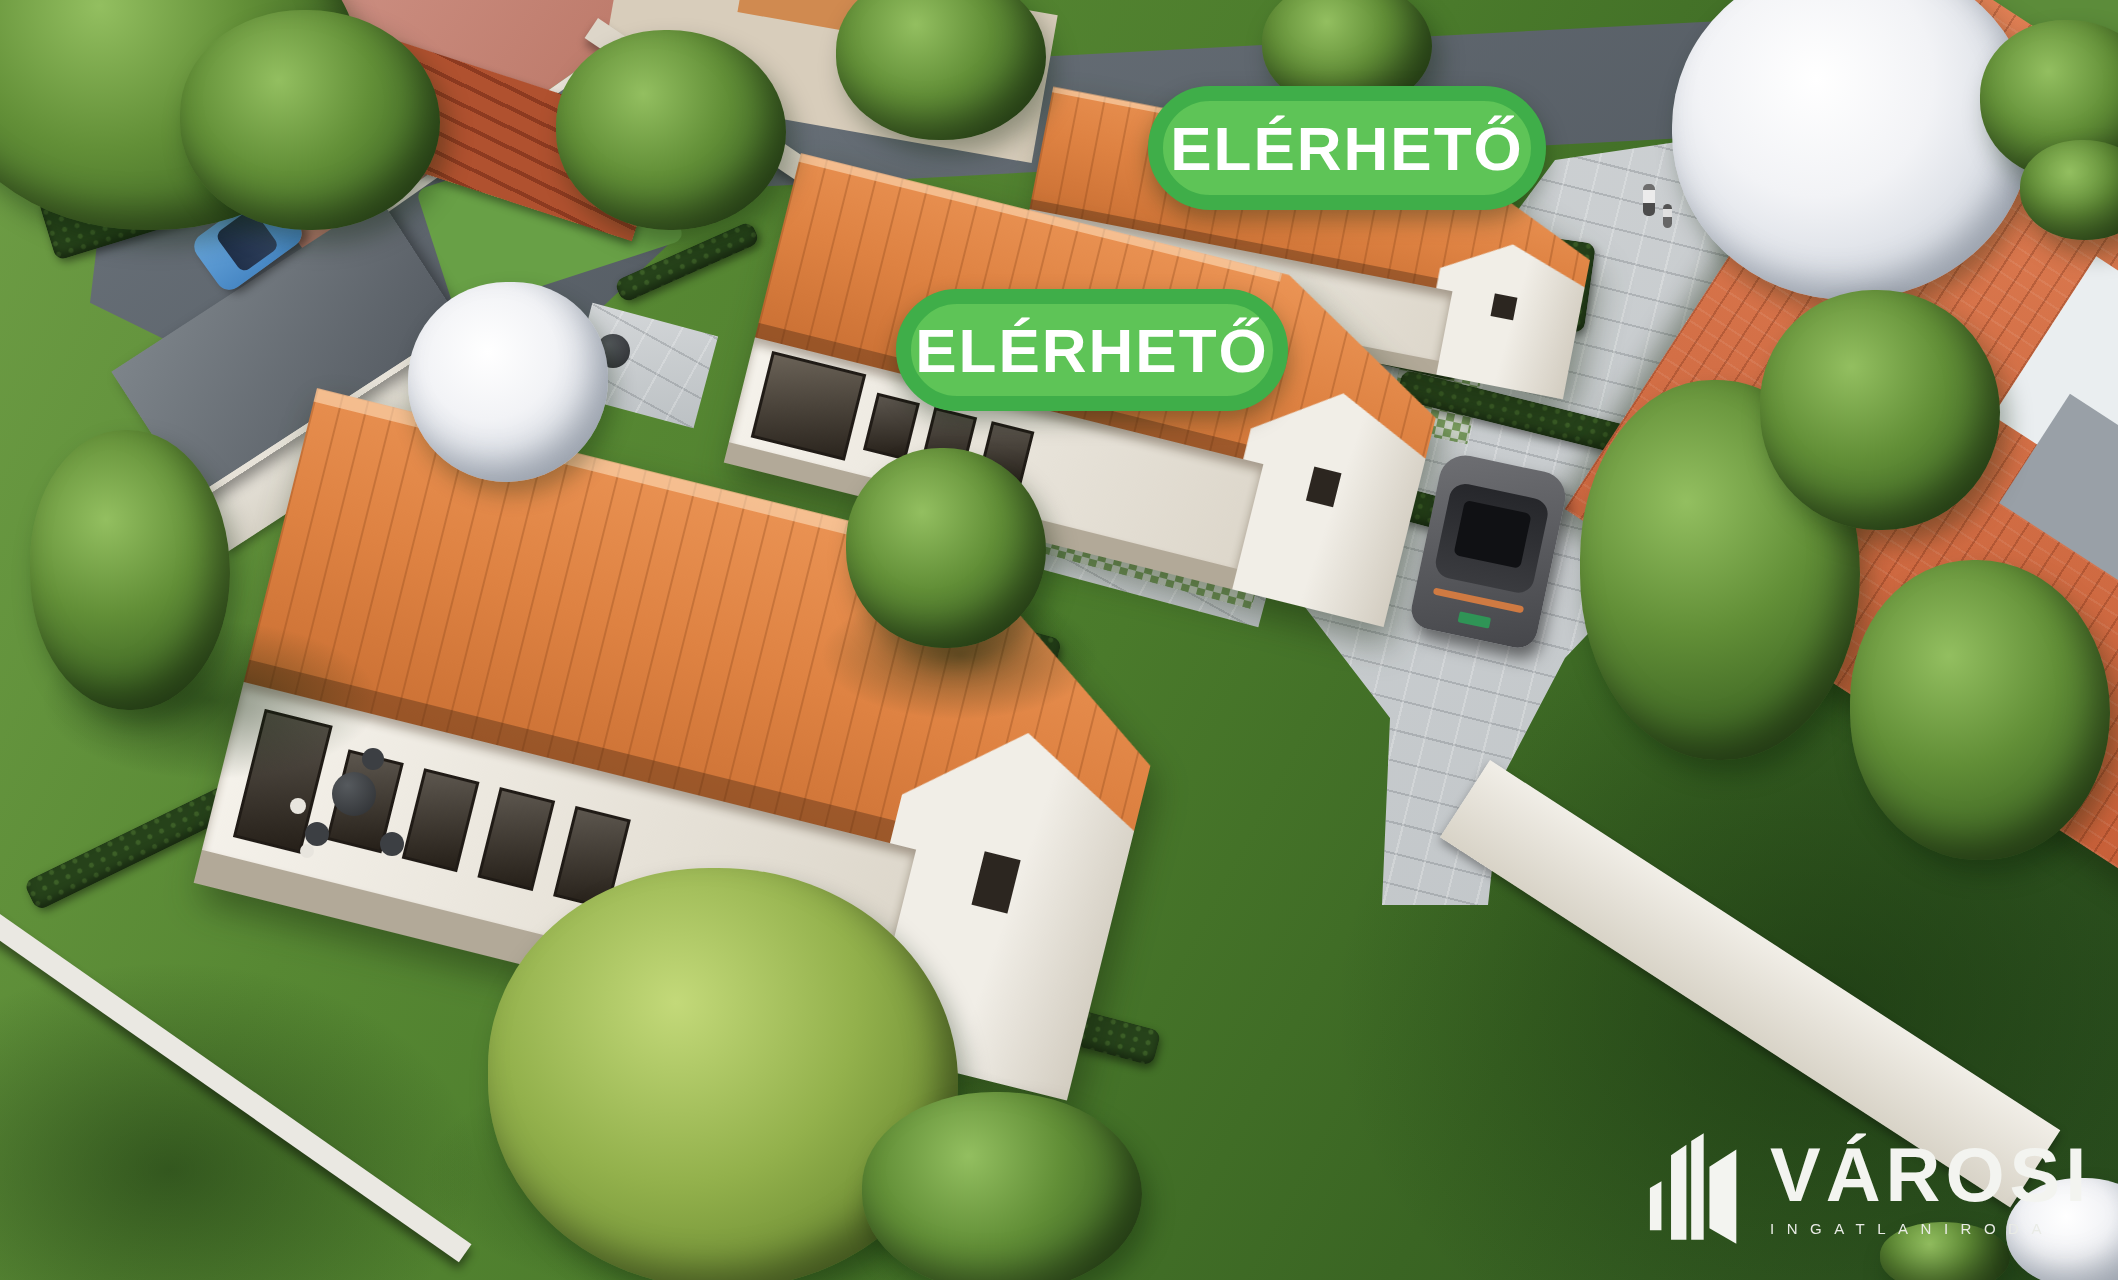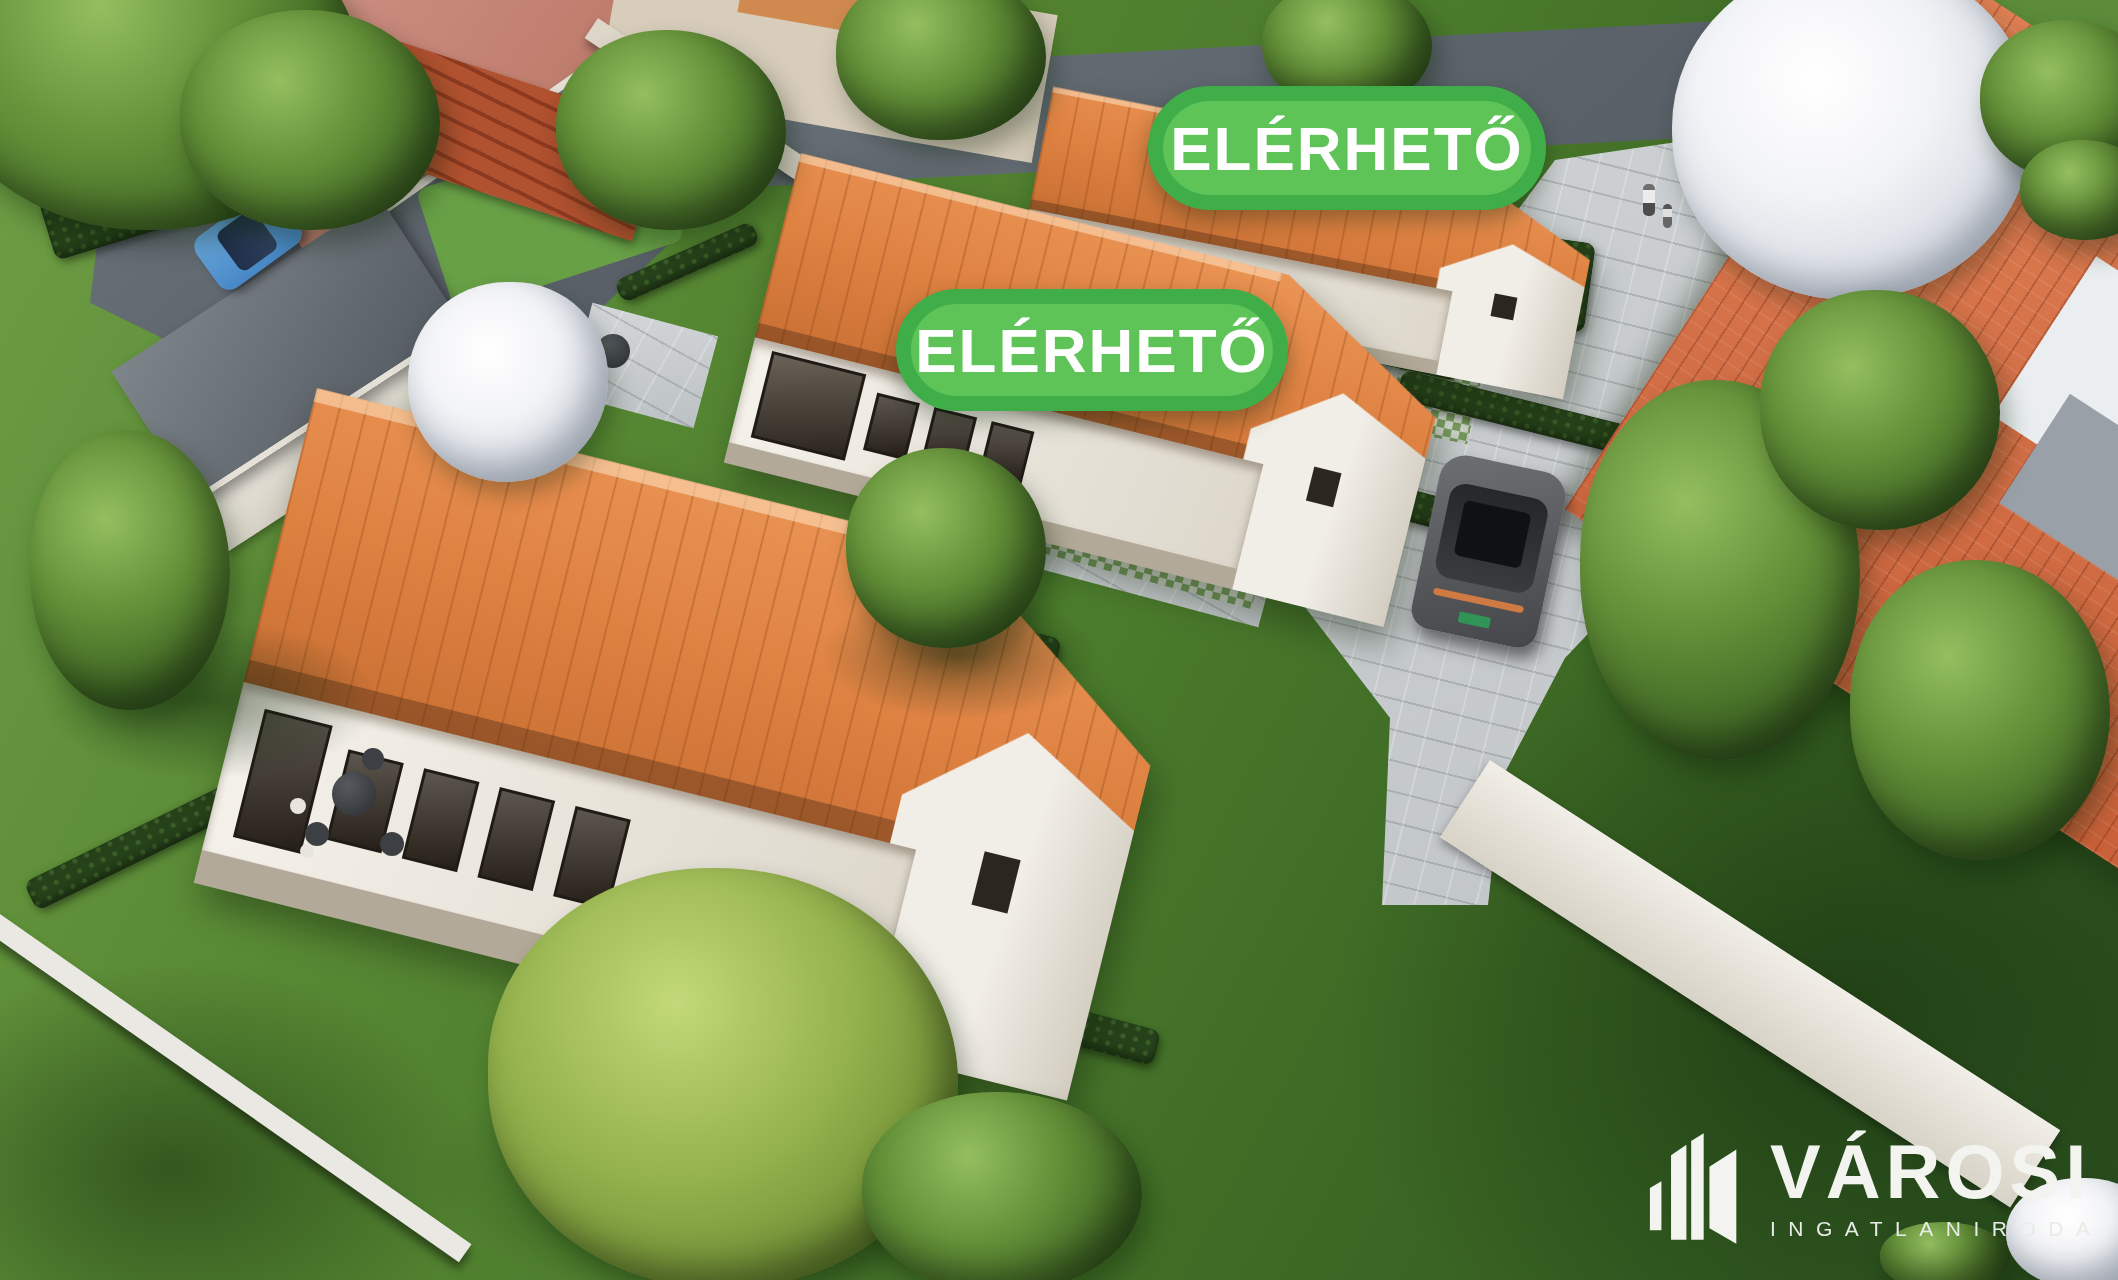--- a/index.html
+++ b/index.html
@@ -50,21 +50,21 @@
     repeating-linear-gradient(90deg,rgba(92,30,10,.25) 0 2px,rgba(0,0,0,0) 2px 18px),
     repeating-linear-gradient(0deg,rgba(255,255,255,.07) 0 2px,rgba(0,0,0,0) 2px 15px),
     linear-gradient(160deg,#e08055,#c65e37);}
   .badge{position:absolute;display:flex;align-items:center;justify-content:center;
     border-radius:999px;color:#fff;font-weight:bold;letter-spacing:2px;
     box-shadow:0 10px 22px rgba(10,30,10,.35);}
   .badge-green{background:#5ec457;border:15px solid #3fae49;}
   .badge-blue{background:#5ed8e2;border:16px solid #35b5ee;}
   .logo{position:absolute;display:flex;align-items:center;color:#f3f4f0;}
   .logo-brand{font-size:76px;font-weight:bold;letter-spacing:5px;line-height:1;}
-  .logo-sub{font-size:21px;letter-spacing:12.5px;margin-top:7px;color:#e9ebe6;}
+  .logo-sub{font-size:15px;letter-spacing:12.5px;margin-top:7px;color:#e9ebe6;}
   .figure{position:absolute;border-radius:5px;}
   .furn{position:absolute;border-radius:50%;}
 </style>
 </head>
 <body>
 
 <div class="scene">
 
   <div class="glow" style="left:1820px;top:-140px;width:680px;height:520px;background:radial-gradient(ellipse at center,rgba(255,255,205,.16),rgba(255,255,205,0) 70%);"></div>
   <div class="shade" style="left:1330px;top:600px;width:1000px;height:820px;"></div>

